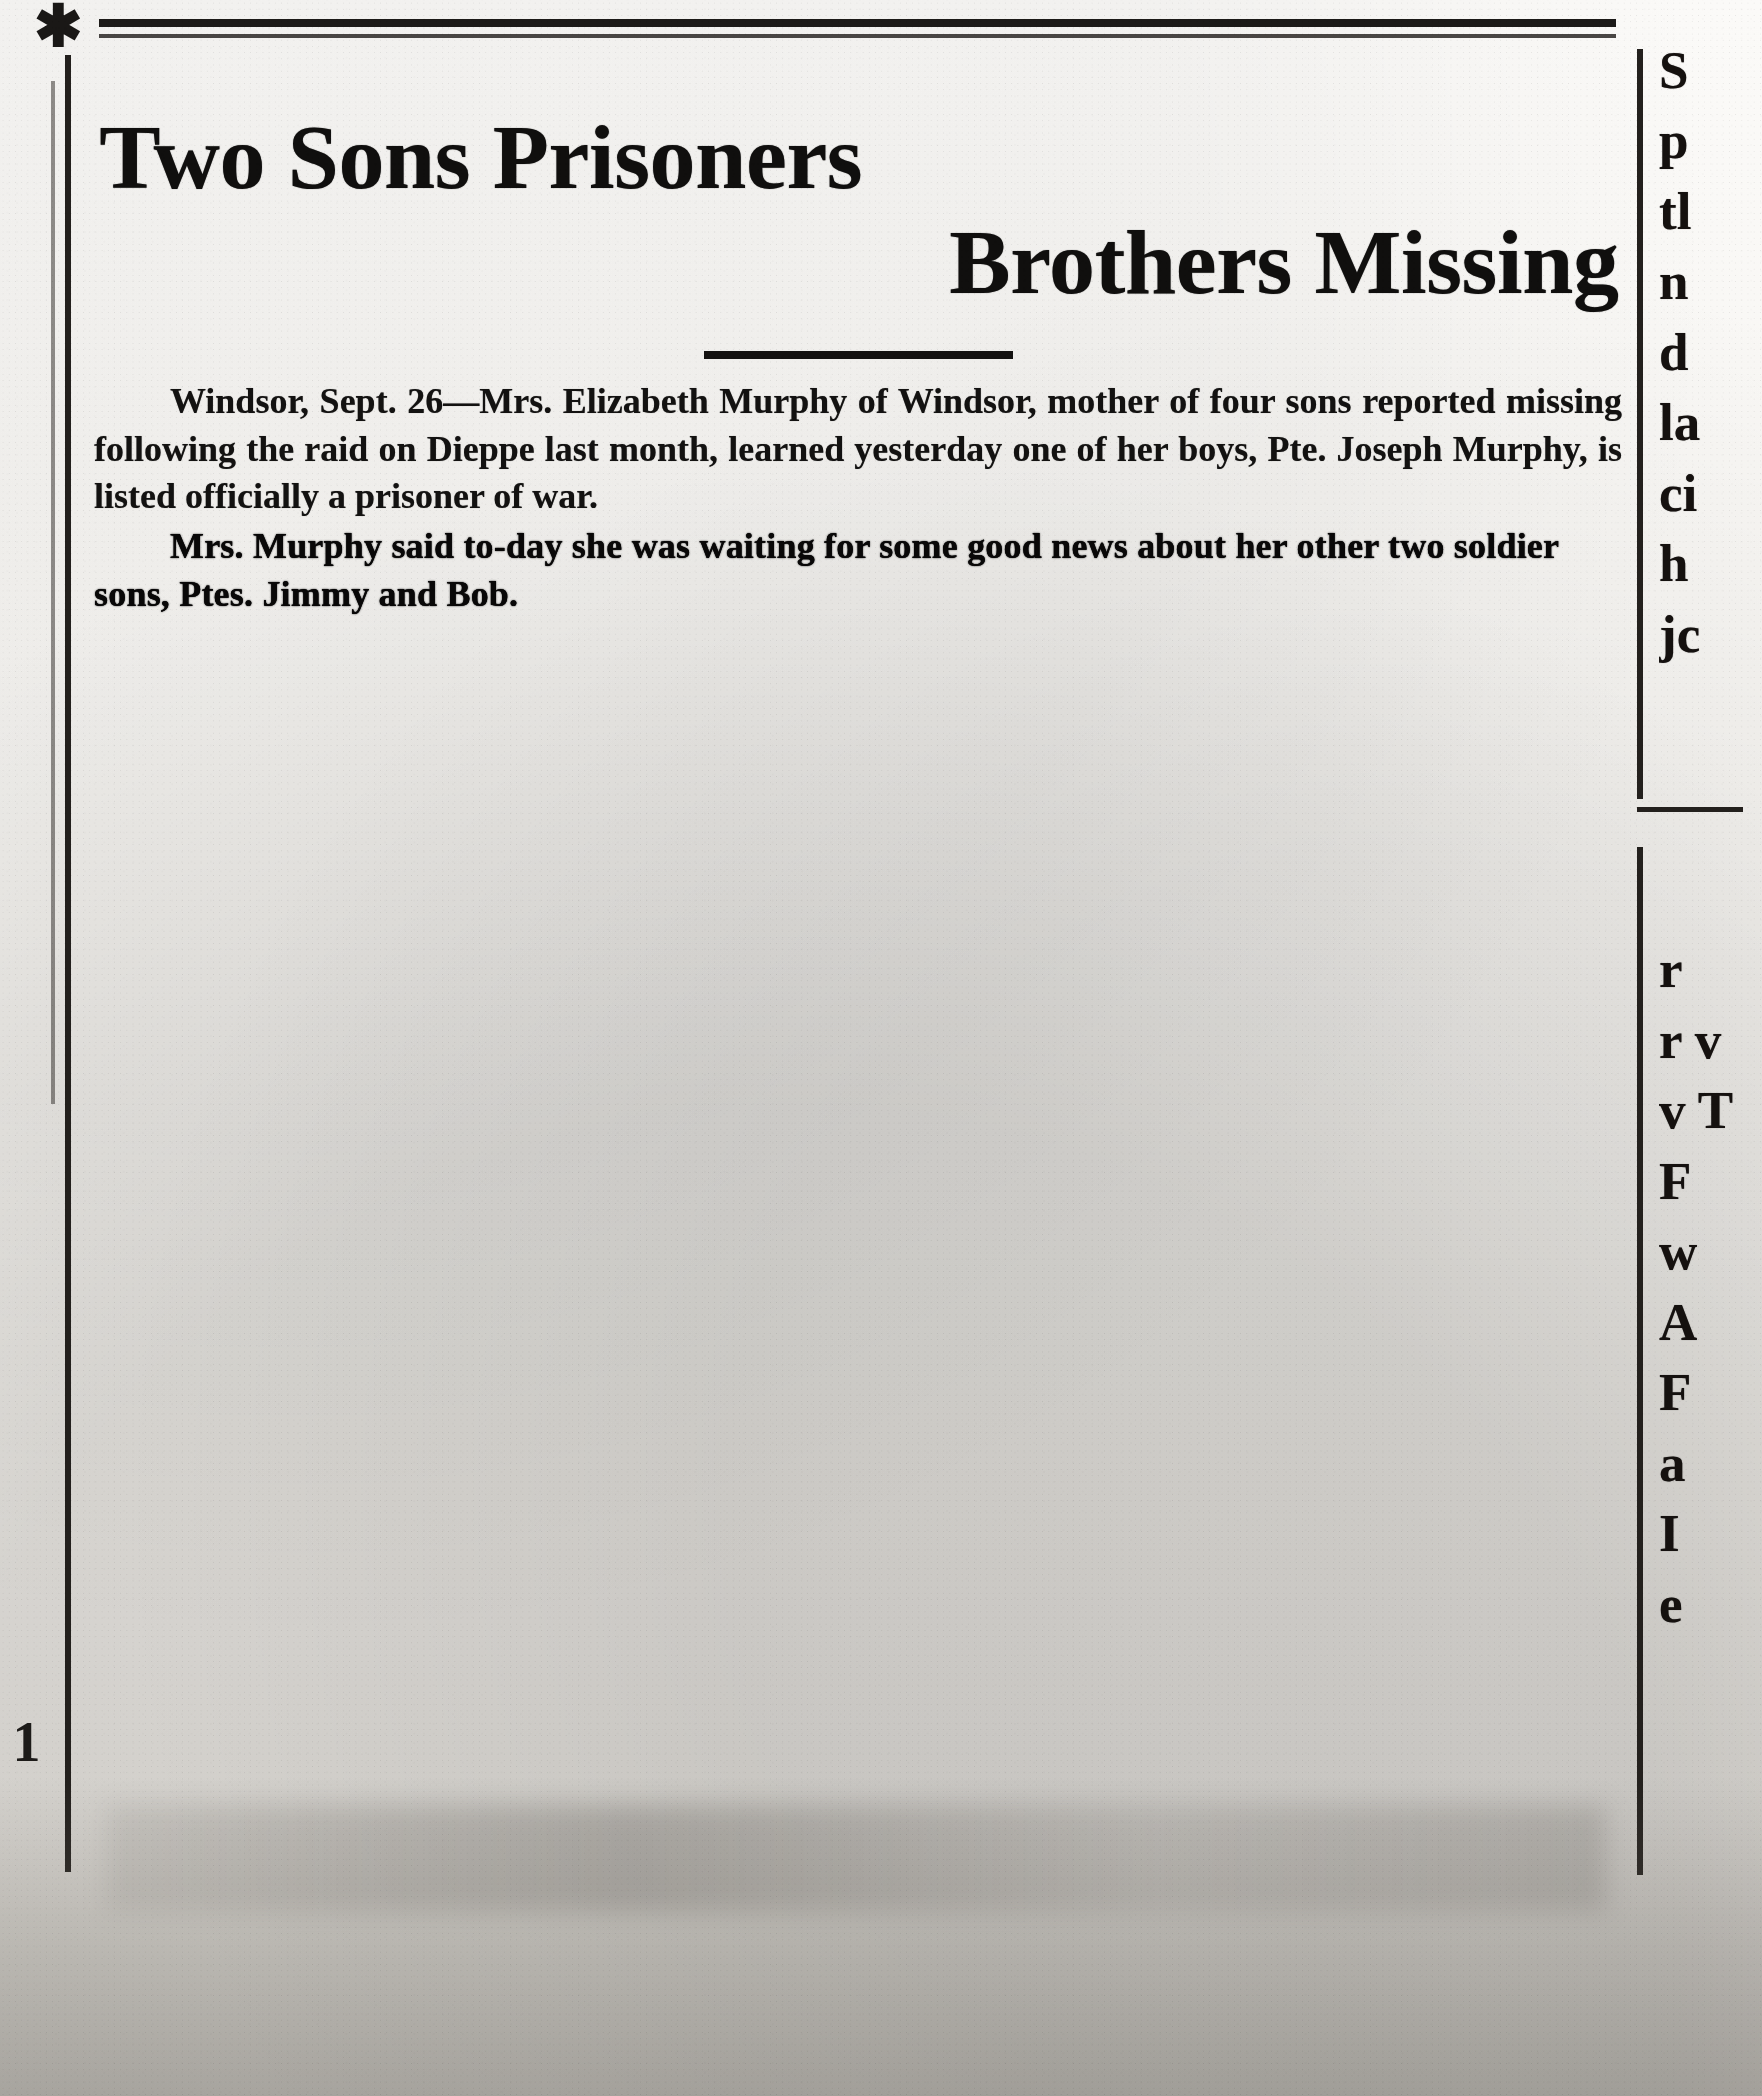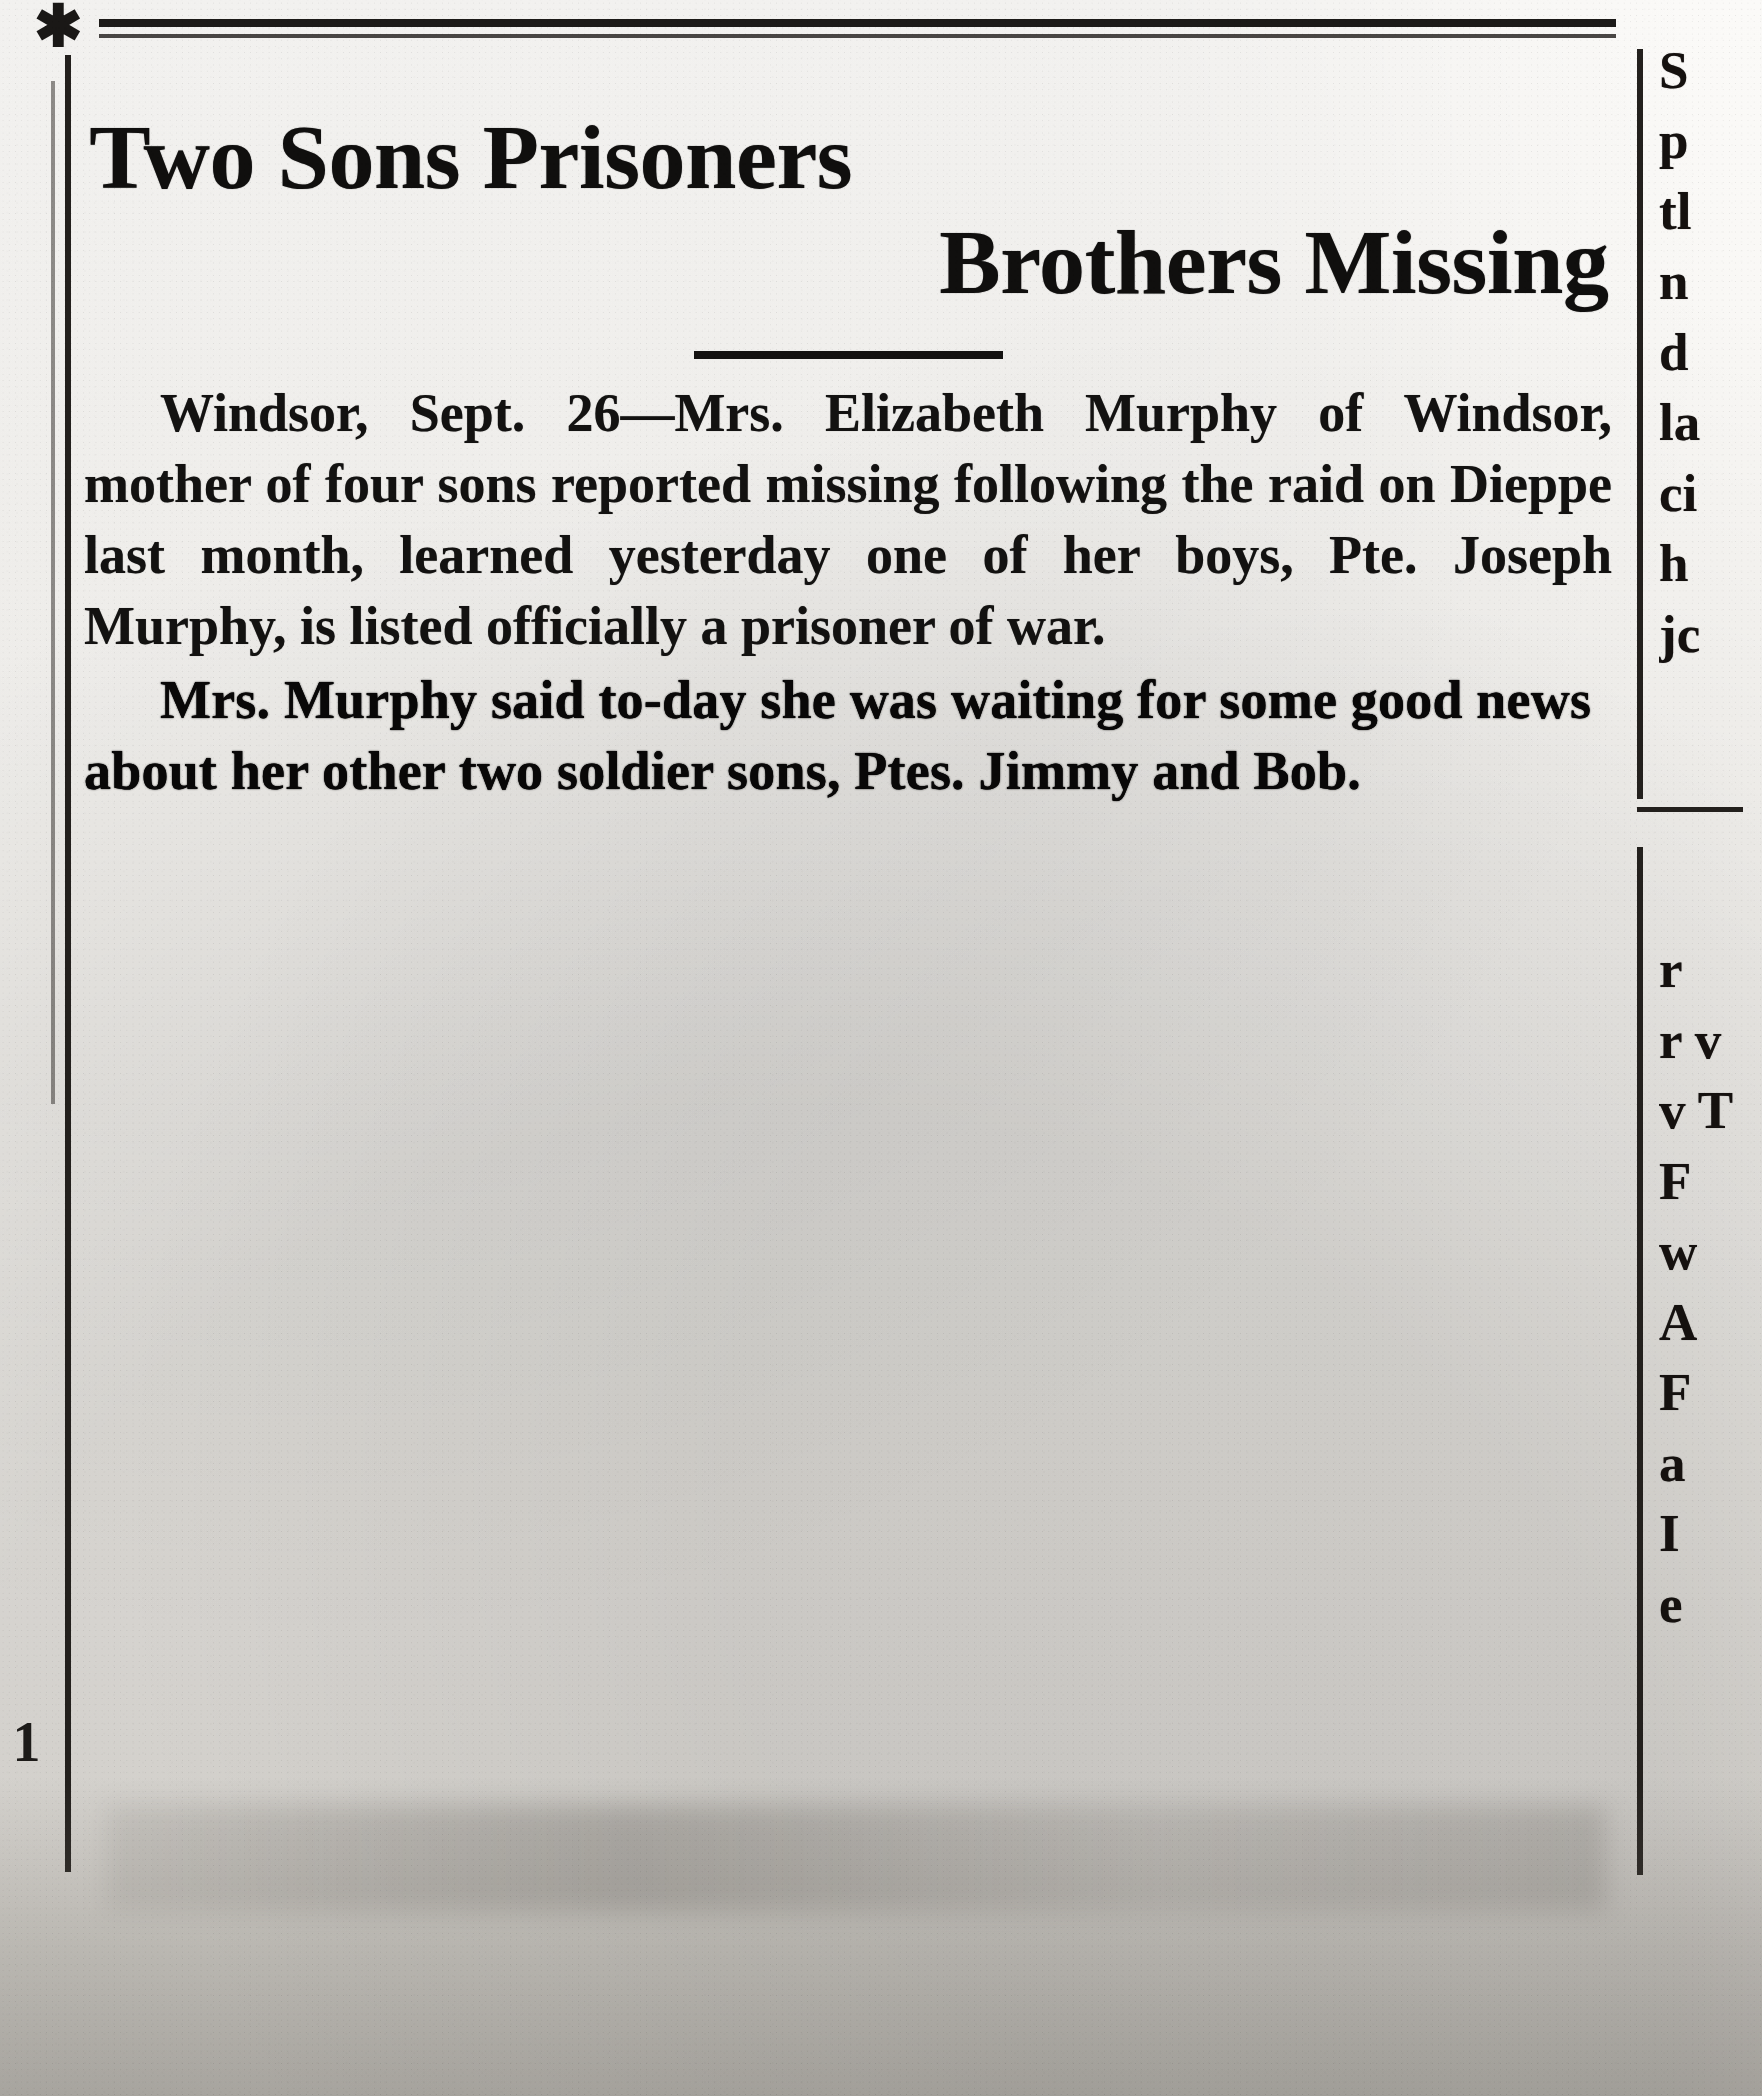--- a/index.html
+++ b/index.html
@@ -140,21 +140,21 @@
     top: 1710px;
     font-size: 56px;
     font-weight: 700;
     color: #1d1b19;
     font-family: "Liberation Serif", serif;
   }
 
   
   #article {
     position: absolute;
-    left: 84px;
+    left: 94px;
     top: 106px;
     width: 1528px;
   }
 
   .headline {
     font-family: "Liberation Serif", serif;
     font-weight: 700;
     color: #100f0e;
     font-size: 92px;
     line-height: 1.12;
@@ -168,21 +168,21 @@
     width: 309px;
     height: 8px;
     background: #141211;
     margin: 37px auto 19.4px auto;
   }
 
   .body-text p {
     margin: 0 0 3.5px 0;
     font-family: "Liberation Serif", serif;
     font-weight: 700;
-    font-size: 54px;
+    font-size: 36px;
     line-height: 1.31;
     color: #131211;
     text-align: justify;
     text-shadow: 0 0 0.9px rgba(0,0,0,0.45);
     -webkit-hyphens: none;
     hyphens: none;
   }
   .body-text p .indent { display: inline-block; width: 76px; }
   .body-text p.last { text-align: left; }
 

